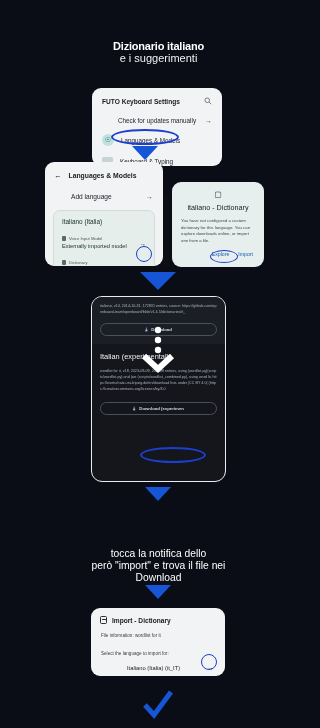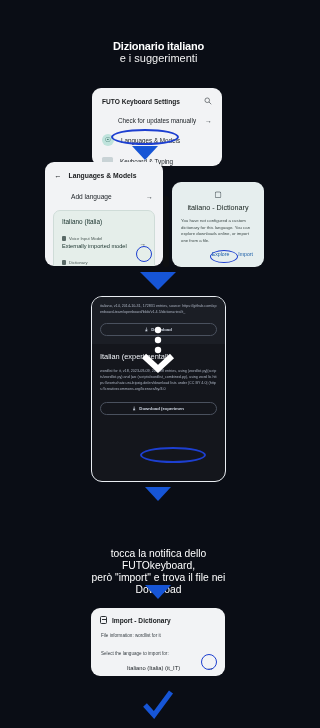--- a/index.html
+++ b/index.html
@@ -364,21 +364,20 @@
     <circle cx="18" cy="24" r="3.2" fill="#ffffff"></circle>
     <polyline points="4,30 18,43 32,30" fill="none" stroke="#ffffff" stroke-width="6" stroke-linecap="butt" stroke-linejoin="miter"></polyline>
   </svg>
 
   <div class="ellipse" style="left:140px; top:447px; width:66px; height:16px;"></div>
 
   <div class="tri-down tri-small" style="left:145px; top:487px;"></div>
 
   <div id="instructions">
     <span>tocca la notifica dello</span>
-    <span>FUTOkeyboard,</span>
     <span>però "import" e trova il file nei</span>
     <span>Download</span>
   </div>
 
   <div class="tri-down tri-small" style="left:145px; top:585px;"></div>
 
   <div class="card" id="card-import">
     <div class="hdr">
       <span class="ic-doc"></span>
       <span class="t">Import - Dictionary</span>

